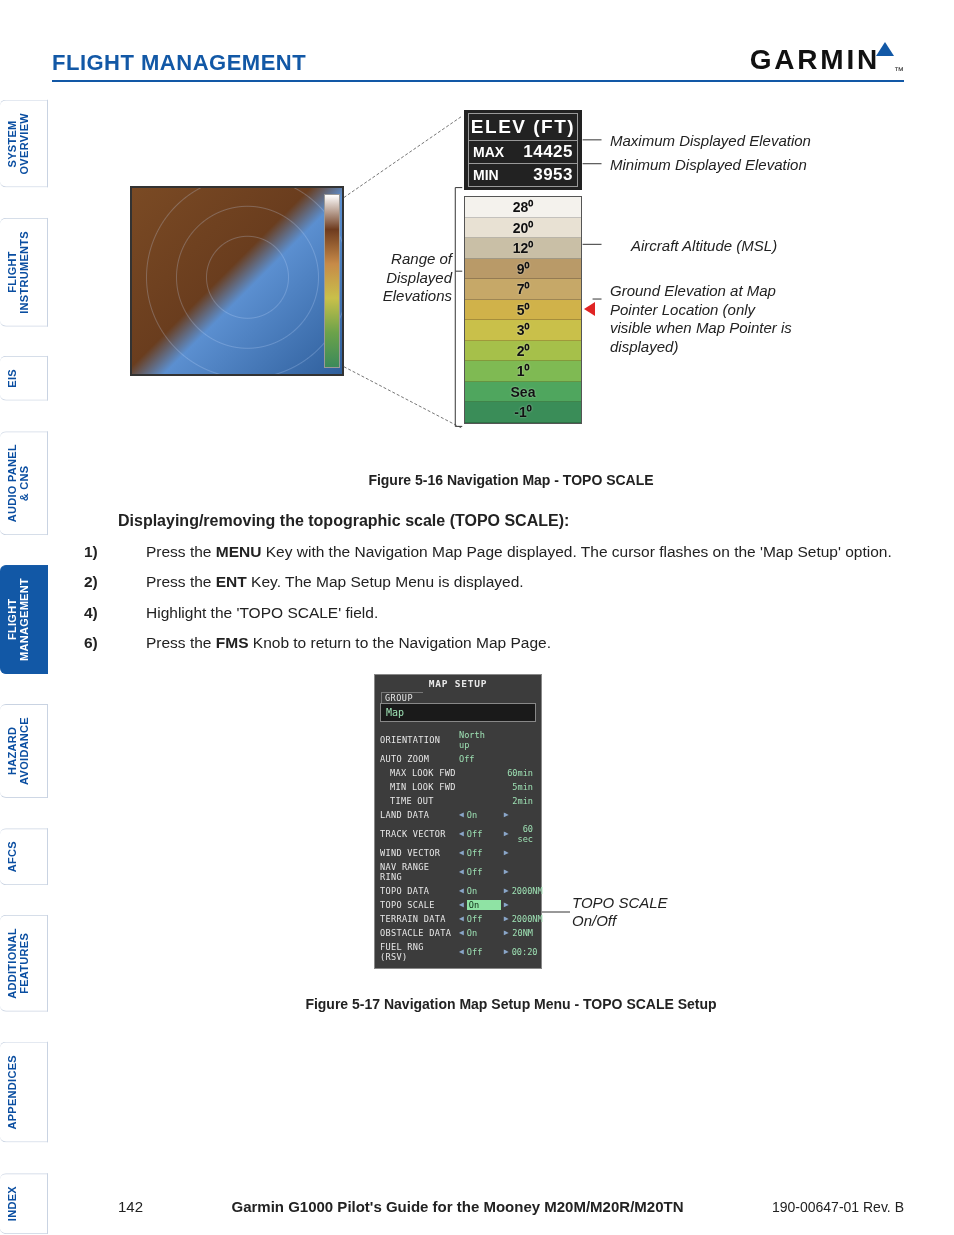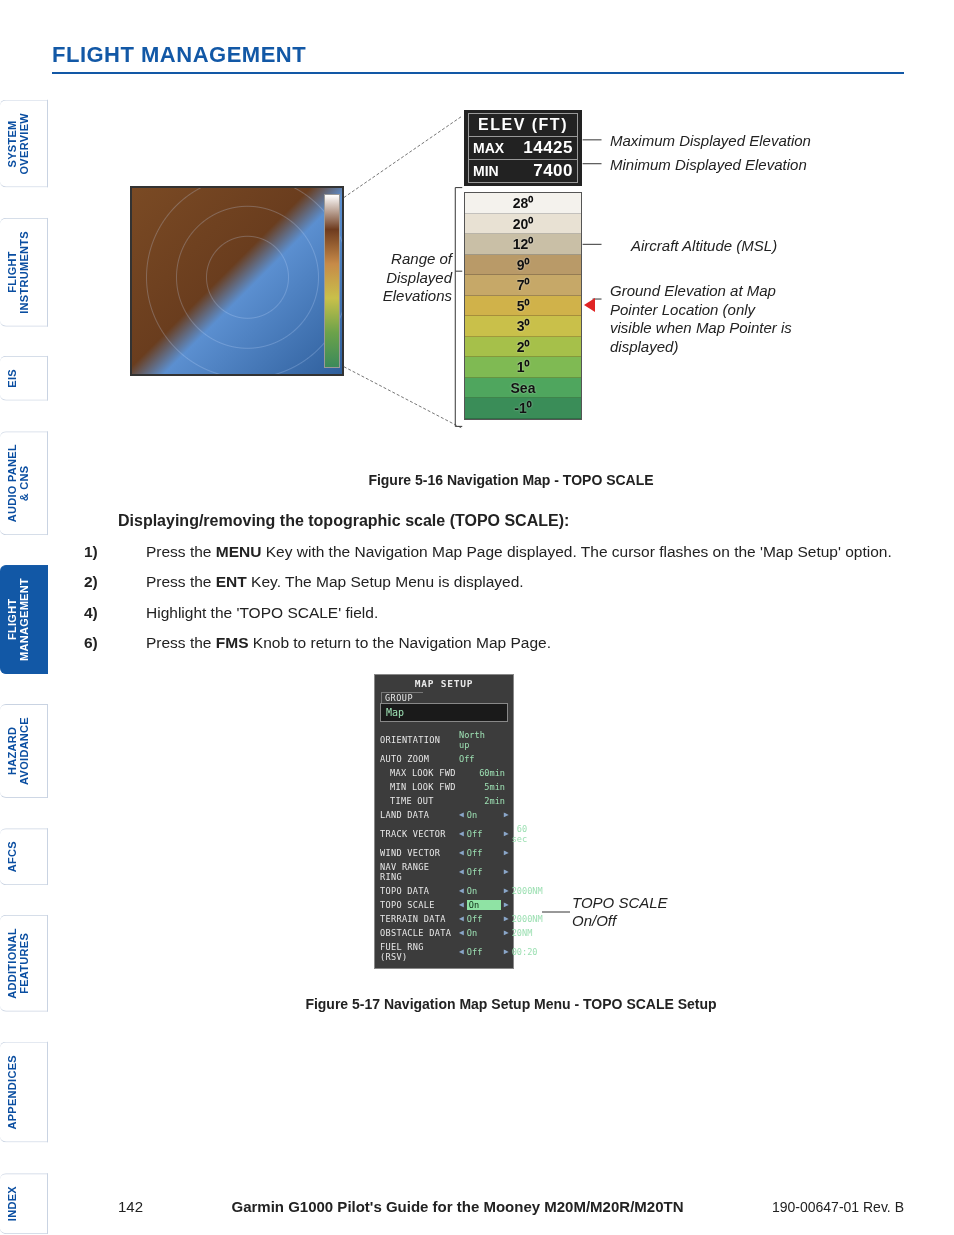--- a/index.html
+++ b/index.html
@@ -123,21 +123,21 @@
     width: 118px;
   }
   .elev-box {
     background: #222;
     padding: 3px 4px;
     font-family: "Trebuchet MS", Arial, sans-serif;
     color: #fff;
   }
   .elev-title {
     text-align: center;
-    font-size: 16px;
+    font-size: 19px;
     letter-spacing: 1.5px;
     font-weight: 800;
     border: 1px solid #999;
     padding: 2px 0;
   }
   .elev-row {
     display: flex;
     justify-content: space-between;
     border: 1px solid #999;
     border-top: none;
@@ -181,21 +181,21 @@
   .proc h3 { font-size: 16px; font-weight: 700; margin-bottom: 12px; }
   .proc ol { list-style: none; }
   .proc li { font-size: 15.5px; margin: 10px 0 10px 34px; text-indent: -34px; line-height: 1.32;}
   .proc li .num { font-weight: 700; display: inline-block; width: 28px; }
   .proc li b { font-weight: 700; }
   
   .fig517 { margin-top: 20px; position: relative; height: 320px; }
   .setup-panel {
     position: absolute;
     left: 256px; top: 0;
-    width: 140px;
+    width: 168px;
     background: #3c3c3c;
     border: 1px solid #888;
     font-family: "Lucida Console", monospace;
     font-size: 9px;
     color: #e8e8e8;
     padding-bottom: 4px;
   }
   .sp-title {
     text-align: center;
     font-weight: 700;
@@ -248,20 +248,25 @@
   .footer .pg { font-weight: 400; }
   .footer .guide { font-weight: 700; }
   .footer .rev { font-weight: 400; font-size: 14px;}
 </style>
 </head>
 <body>
 
 <div class="page">
   <div class="hdr">
     <h1>FLIGHT MANAGEMENT</h1>
+    <div class="garmin-logo">
+      <span class="garmin-text">GARMIN</span>
+      <span class="garmin-tri"></span>
+      <span class="garmin-tm">™</span>
+    </div>
   </div>
 
   <div class="tabs" id="tabs">
       <div class="tab">SYSTEM
 OVERVIEW</div>
       <div class="tab">FLIGHT
 INSTRUMENTS</div>
       <div class="tab">EIS</div>
       <div class="tab">AUDIO PANEL
 &amp; CNS</div>
@@ -306,21 +311,21 @@
 
       <div class="scale-col">
         <div class="elev-box">
           <div class="elev-title">ELEV (FT)</div>
           <div class="elev-row">
             <span class="lbl">MAX</span>
             <span class="val">14425</span>
           </div>
           <div class="elev-row">
             <span class="lbl">MIN</span>
-            <span class="val">7400</span>
+            <span class="val">3953</span>
           </div>
         </div>
         <div class="grad" id="grad">
             <div class="grad-row" style="background: rgb(244, 242, 237);">28⁰</div>
             <div class="grad-row" style="background: rgb(232, 225, 211);">20⁰</div>
             <div class="grad-row" style="background: rgb(201, 191, 166);">12⁰</div>
             <div class="grad-row" style="background: rgb(185, 154, 104);">9⁰</div>
             <div class="grad-row" style="background: rgb(198, 168, 104);">7⁰</div>
             <div class="grad-row" style="background: rgb(208, 178, 74);">5⁰<div class="pointer"></div></div>
             <div class="grad-row" style="background: rgb(201, 192, 74);">3⁰</div>

